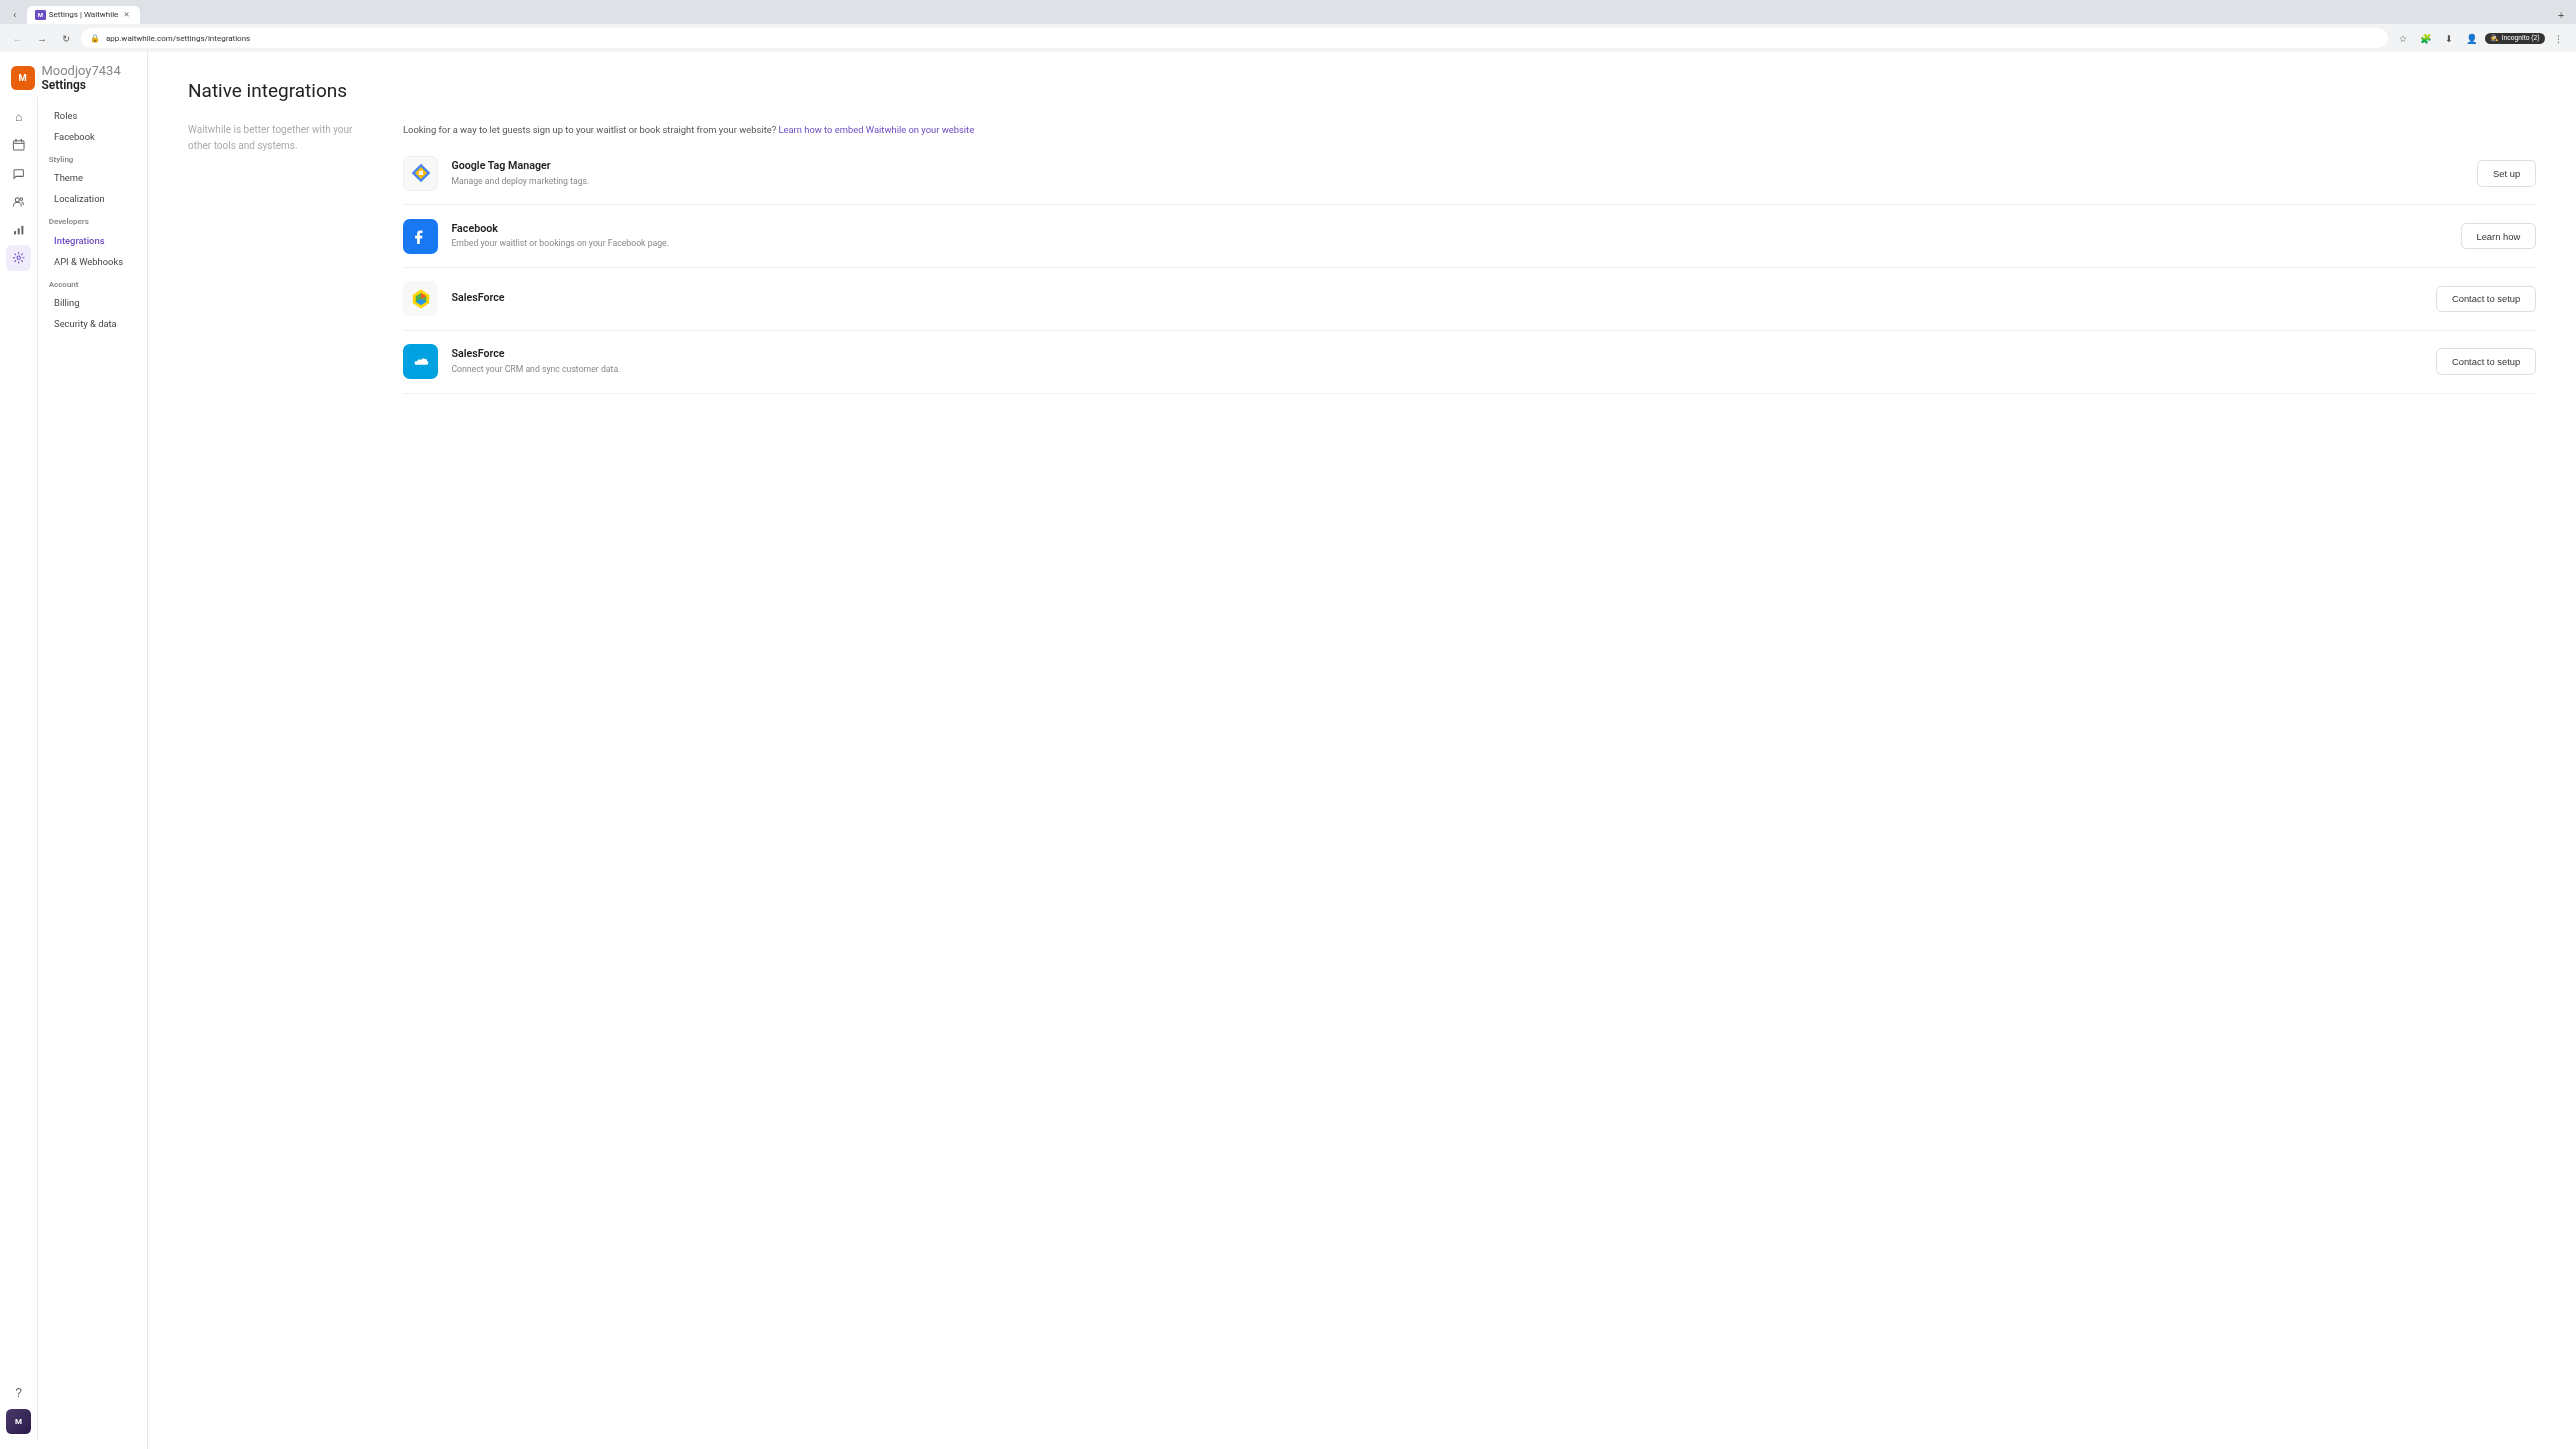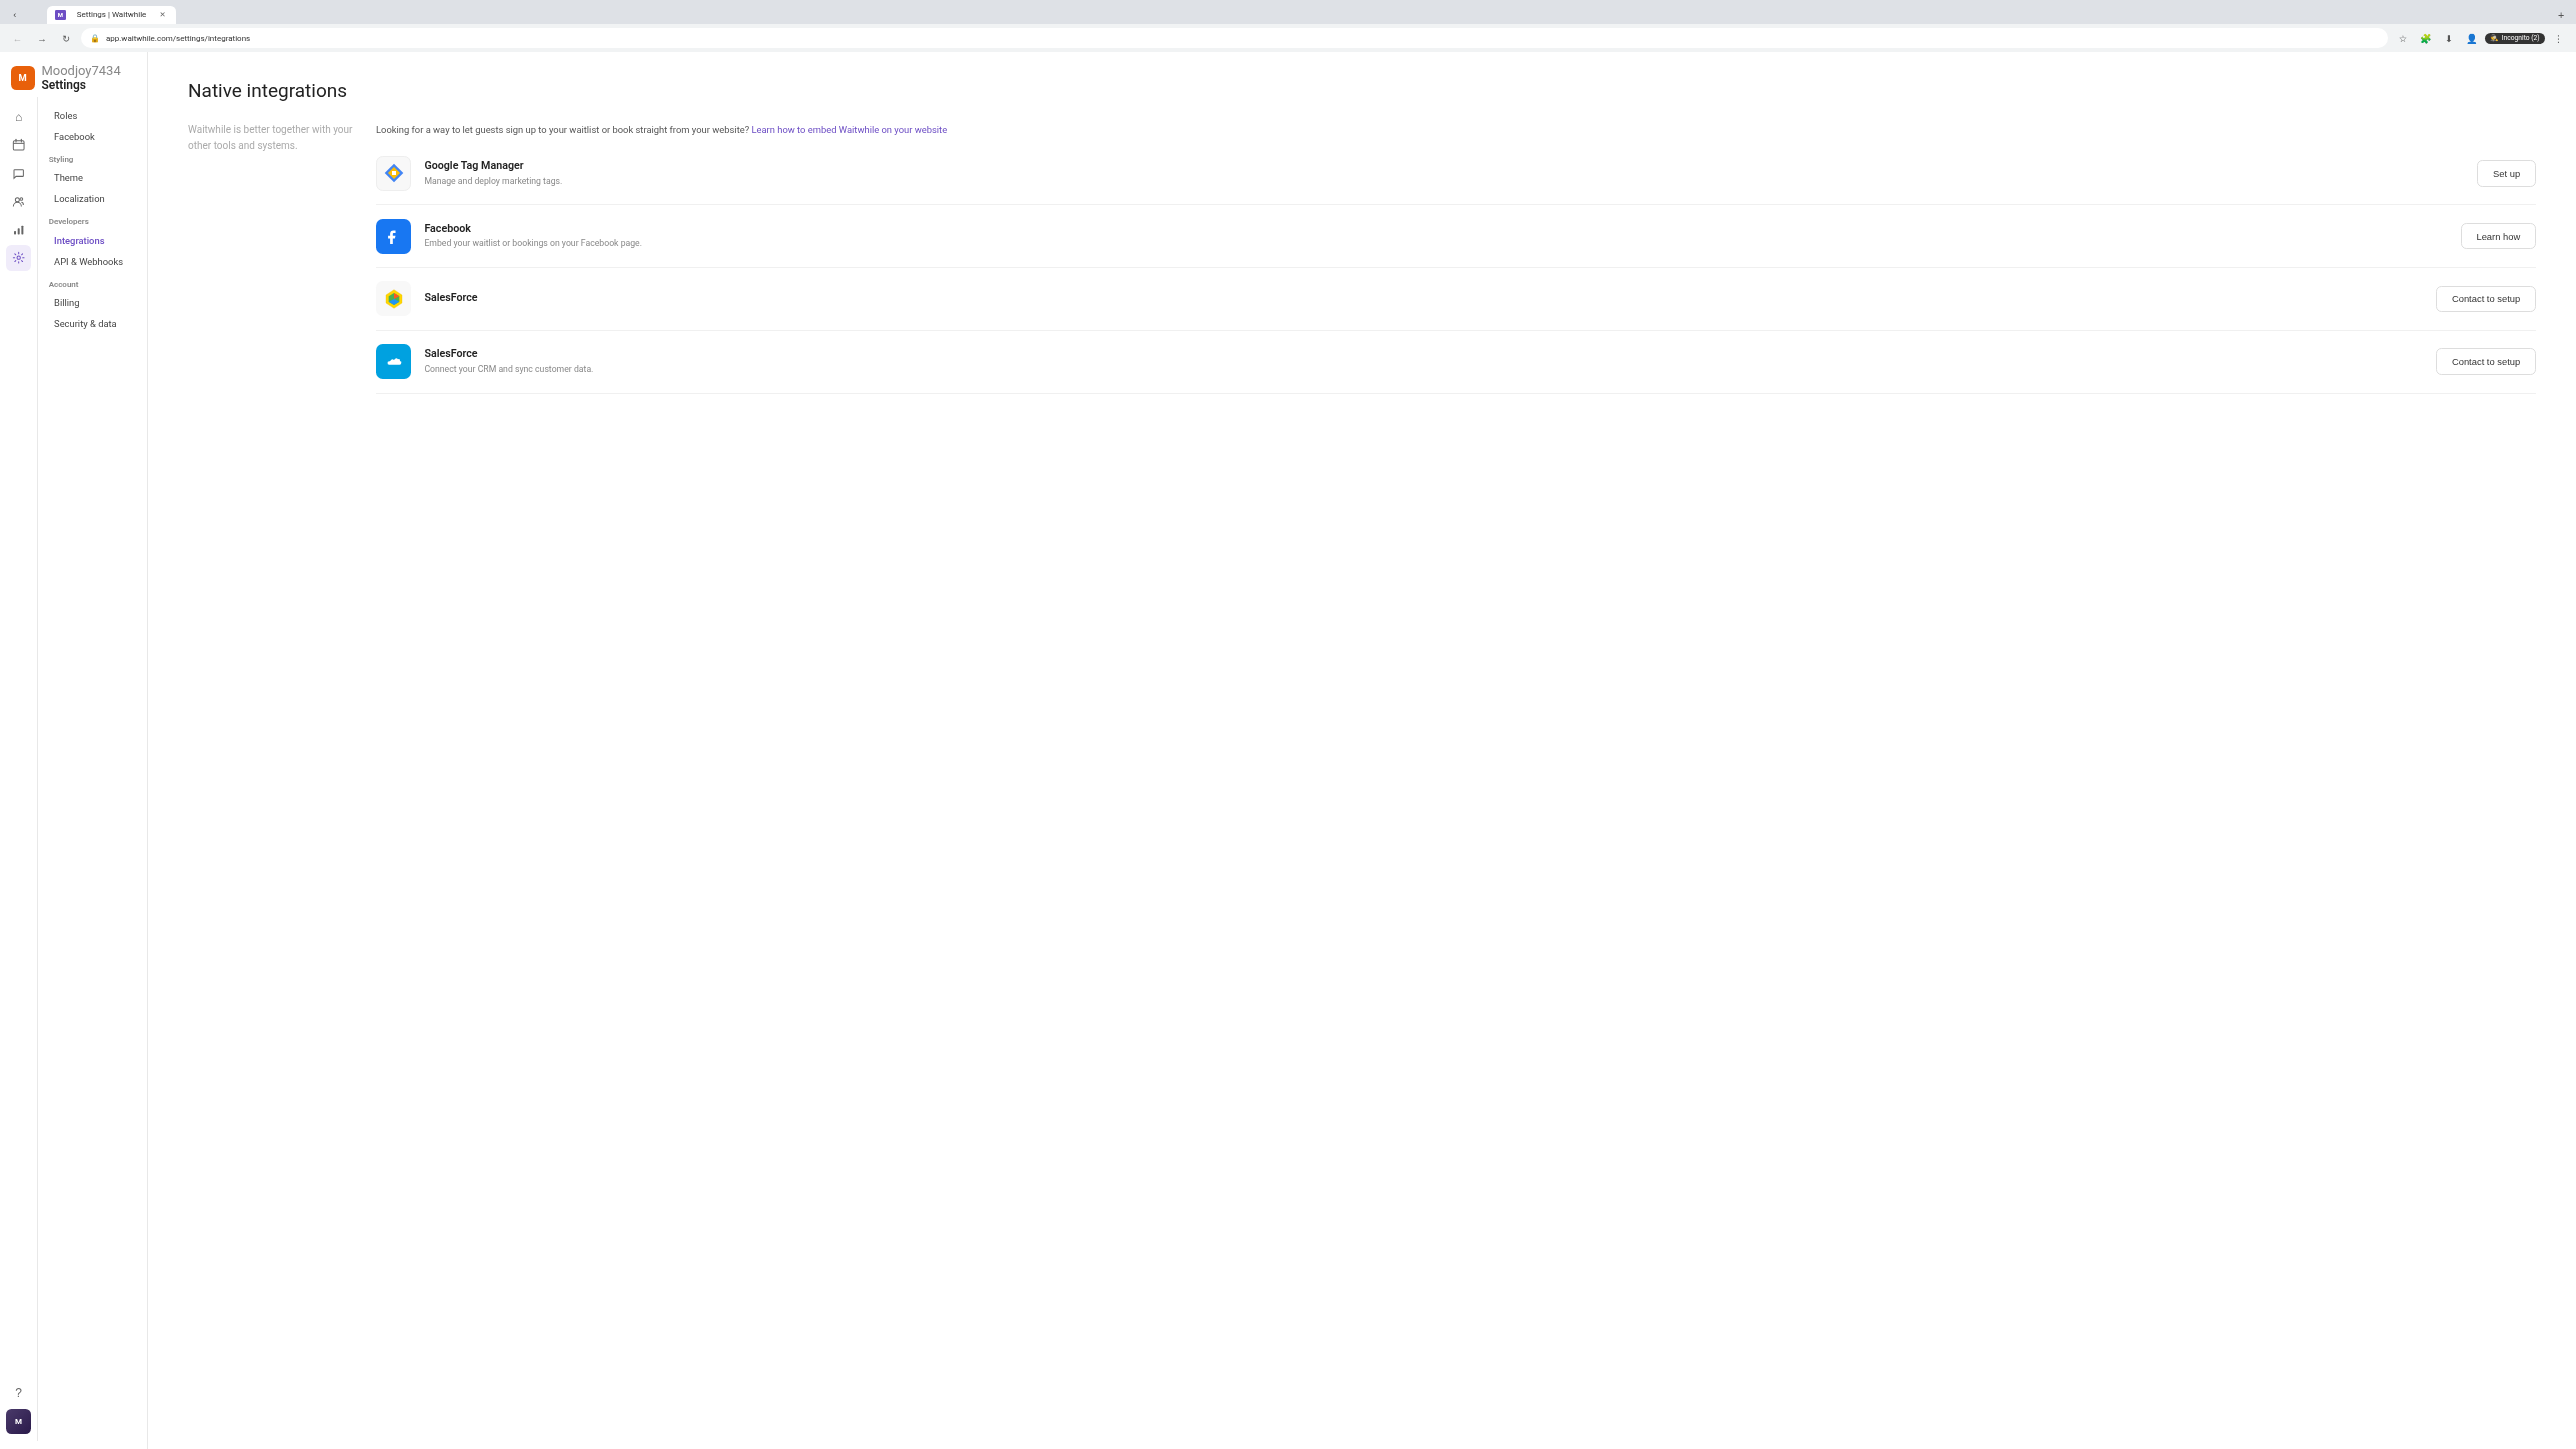--- a/index.html
+++ b/index.html
@@ -31,27 +31,26 @@
       display: flex;
       gap: 1.3px;
       flex: 1;
     }
     .tab {
       display: flex;
       align-items: center;
       background: #fff;
       border-radius: 5.4px 5.4px 0 0;
       padding: 4px 8px;
-      gap: 11px;
+      gap: 3px;
       font-size: 8px;
       color: #333;
       min-width: 107px;
       max-width: 161px;
       cursor: pointer;
-      margin-left: 20px;
     }
     .tab-favicon {
       width: 10.7px; height: 10.7px;
       background: #6c4dc4;
       border-radius: 1.3px;
       display: flex; align-items: center; justify-content: center;
       color: white;
       font-size: 6px;
       font-weight: bold;
     }
@@ -238,20 +237,21 @@
     .page-title {
       font-size: 19px;
       font-weight: 400;
       color: #222;
       margin-bottom: 0;
     }
 
     .content-grid {
       display: grid;
       grid-template-columns: 188px 1fr;
+      gap: 27px;
       align-items: start;
     }
 
     .description-block {}
     .description-text {
       font-size: 10px;
       color: #aaa;
       line-height: 1.6;
     }
 

